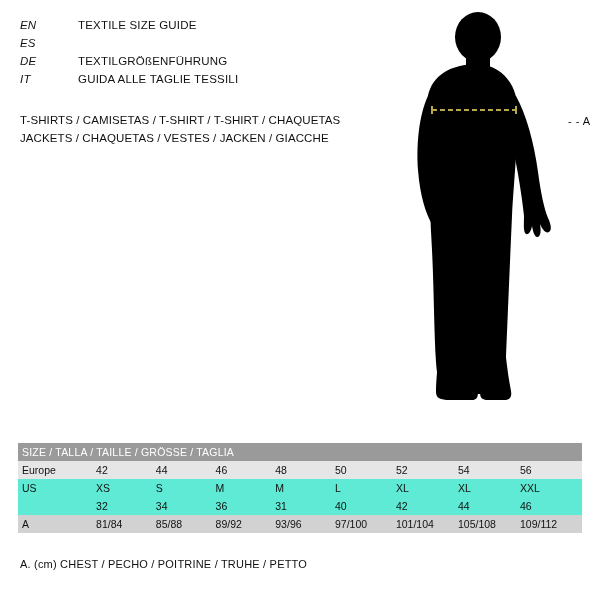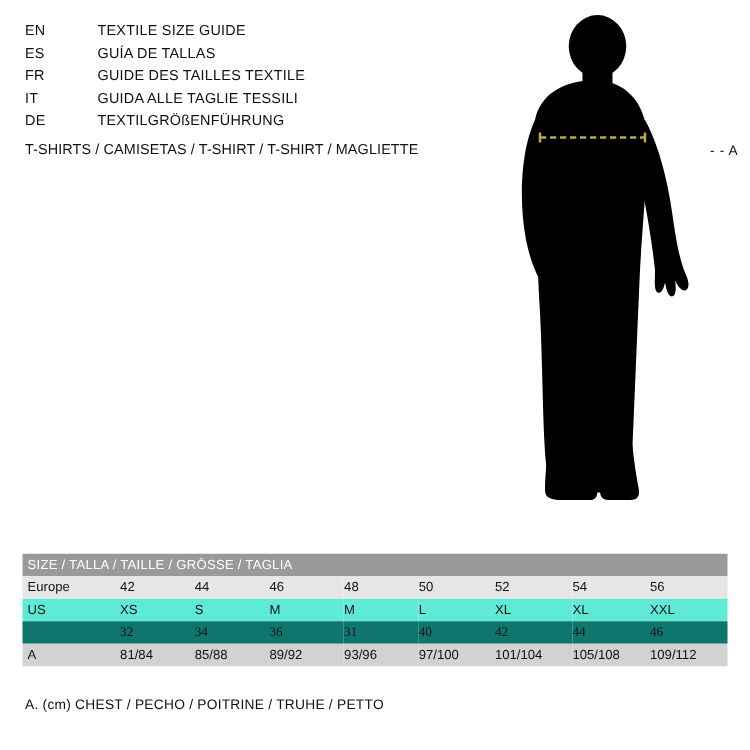--- a/index.html
+++ b/index.html
@@ -33,20 +33,21 @@
     align-items: baseline;
     height: 18px;
     line-height: 18px;
     font-size: 11.5px;
     letter-spacing: 0.2px;
   }
   .lang-code {
     width: 38px;
     flex: 0 0 38px;
     font-size: 11.5px;
+    font-style: italic;
   }
   .lang-text {
     font-size: 11.5px;
     white-space: nowrap;
     margin-left: 20px;
   }
 
   
   .cat-block {
     position: absolute;
@@ -109,21 +110,21 @@
   }
   .row-head td {
     background: #9a9a9a;
     color: #ffffff;
     font-weight: normal;
     font-size: 10.5px;
     letter-spacing: 0.2px;
   }
   .row-light td { background: #e6e6e6; color: #111; }
   .row-dark td  { background: #5eead4; color: #111; }
-  .row-light2 td { background: #0f766e; color: #111; font-family: Liberation Serif, serif; }
+  .row-light2 td { background: #5eead4; color: #111; }
   .row-dark2 td  { background: #d2d2d2; color: #111; }
 
   .c-label { width: 84px; padding-left: 4px !important; }
   .c-val   { width: 68px; }
 
   
   .footnote {
     position: absolute;
     left: 20px;
     top: 558px;
@@ -137,38 +138,34 @@
 
 <div class="page">
 
   <div class="lang-block">
     <div class="lang-row">
       <span class="lang-code">EN</span>
       <span class="lang-text">TEXTILE SIZE GUIDE</span>
     </div>
     <div class="lang-row">
       <span class="lang-code">ES</span>
-      <span class="lang-text">GUÍA DE TALLAS</span>
-    </div>
-    <div class="lang-row">
-      <span class="lang-code">FR</span>
-      <span class="lang-text">GUIDE DES TAILLES TEXTILE</span>
+    </div>
+    <div class="lang-row">
+      <span class="lang-code">DE</span>
+      <span class="lang-text">TEXTILGRÖßENFÜHRUNG</span>
     </div>
     <div class="lang-row">
       <span class="lang-code">IT</span>
       <span class="lang-text">GUIDA ALLE TAGLIE TESSILI</span>
     </div>
-    <div class="lang-row">
-      <span class="lang-code">DE</span>
-      <span class="lang-text">TEXTILGRÖßENFÜHRUNG</span>
-    </div>
   </div>
 
   <div class="cat-block">
-    <div class="cat-row">T-SHIRTS / CAMISETAS / T-SHIRT / T-SHIRT / MAGLIETTE</div>
+    <div class="cat-row">T-SHIRTS / CAMISETAS / T-SHIRT / T-SHIRT / CHAQUETAS</div>
+    <div class="cat-row">JACKETS / CHAQUETAS / VESTES / JACKEN / GIACCHE</div>
   </div>
 
   <div class="figure-wrap">
     <svg class="figure-svg" width="195" height="400" viewBox="0 0 195 400" xmlns="http://www.w3.org/2000/svg">
 
       <ellipse cx="78" cy="27" rx="23" ry="25" fill="#000000"></ellipse>
 
       <rect x="66" y="47" width="24" height="13" fill="#000000"></rect>
 
       <path d="M78 54

